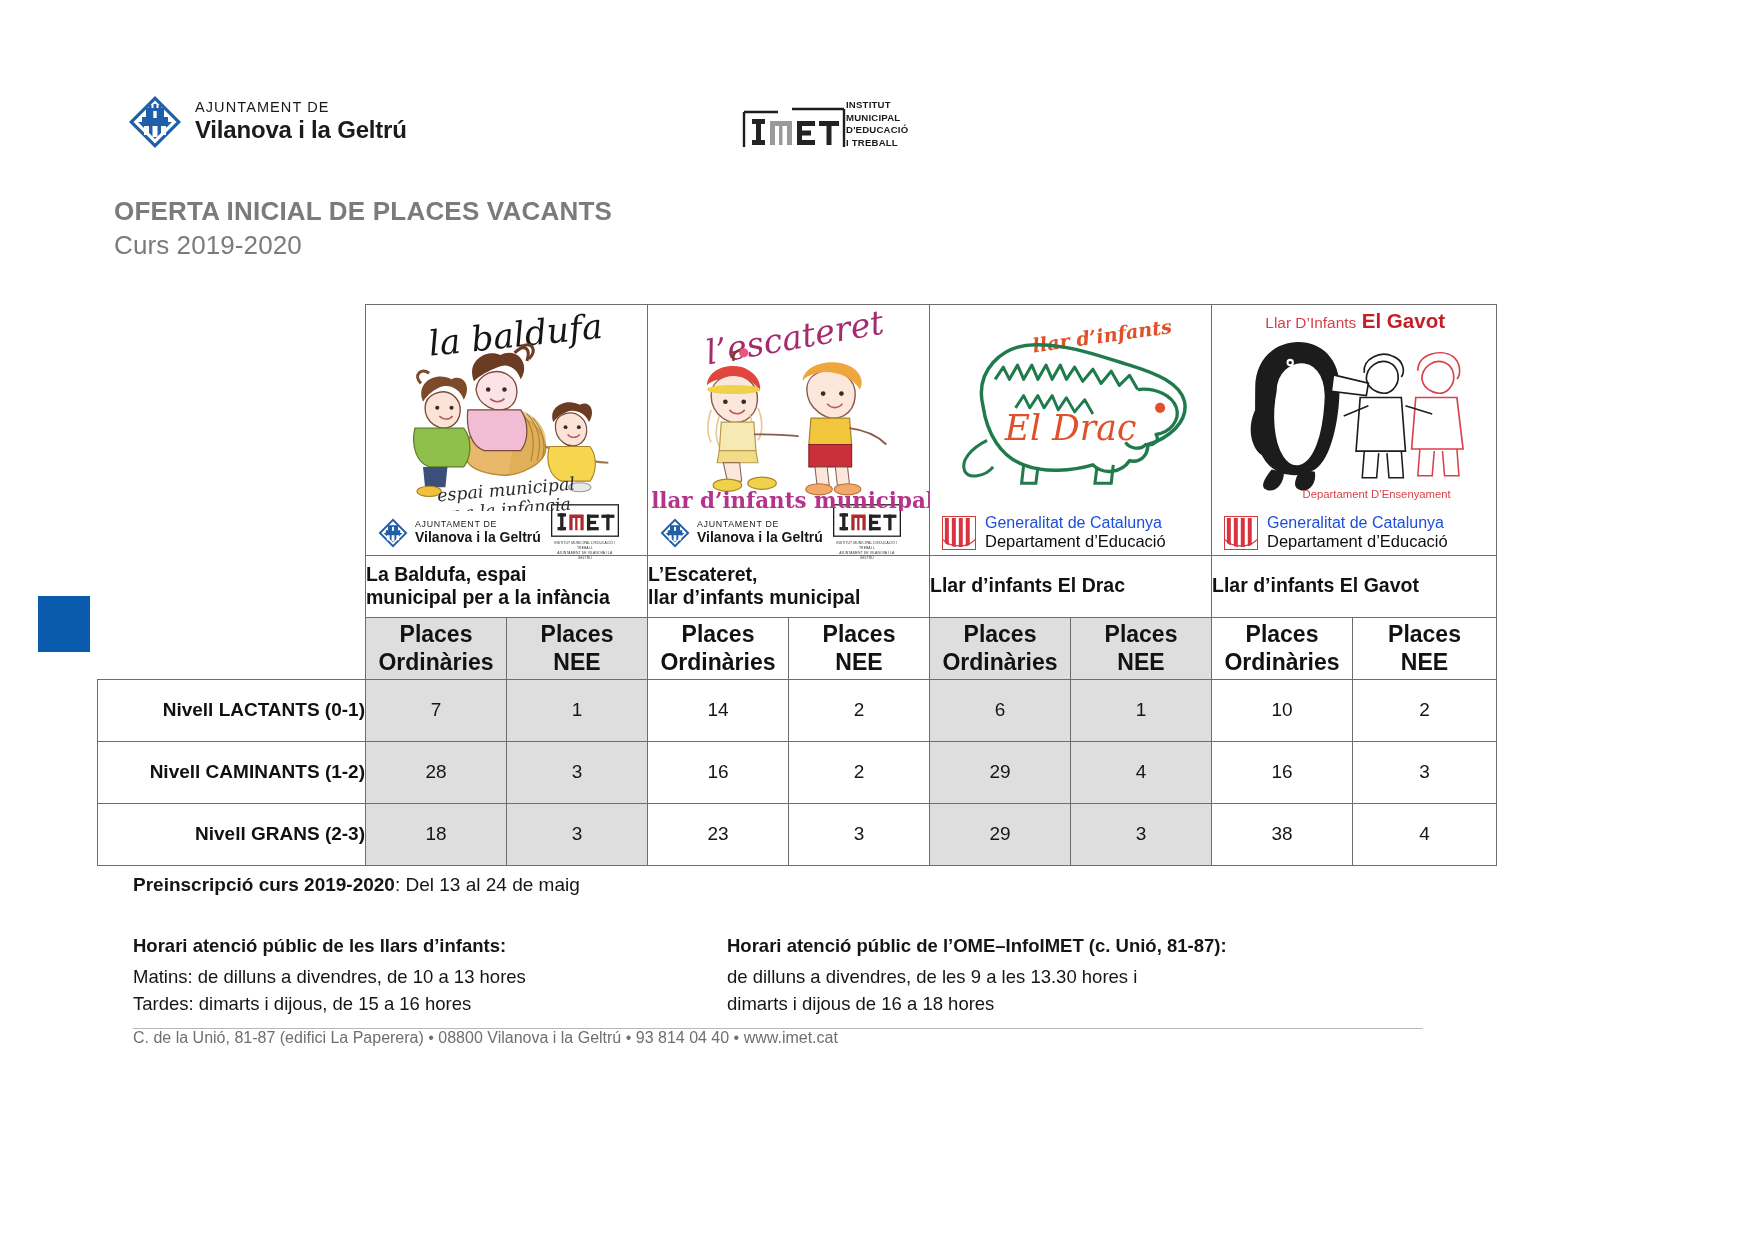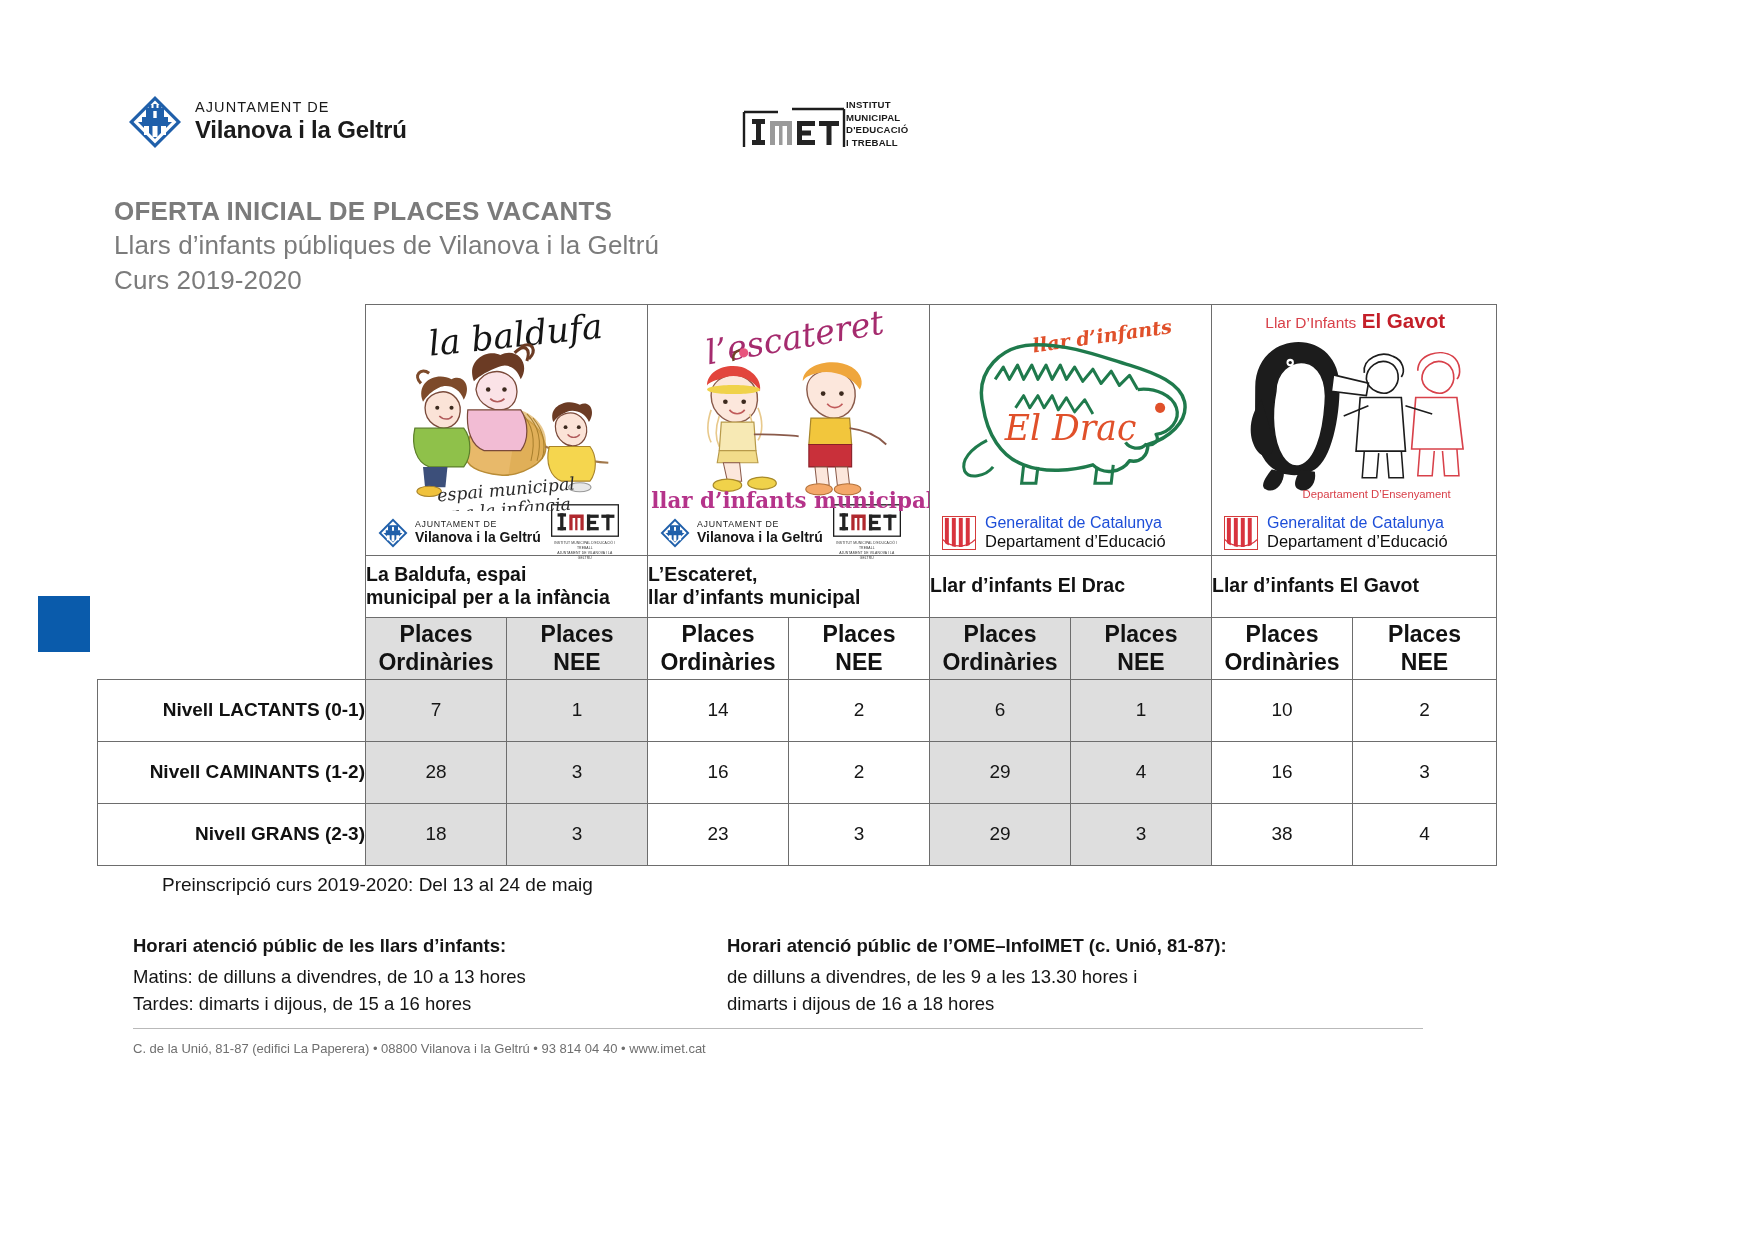--- a/index.html
+++ b/index.html
@@ -105,33 +105,32 @@
   .shade { background: #dedede; }
 
   
   .bottom {
     position: absolute;
     left: 133px; top: 872px;
     width: 1400px;
     color: #151515;
   }
   .pre-line { font-size: 19px; line-height: 1.35; margin-bottom: 34px; }
-  .pre-line b { font-weight: normal; margin-left: 29px; }
+  .pre-line b { font-weight: bold; }
   .hor-cols { display: flex; }
   .hor-col { font-size: 18.5px; line-height: 1.46; }
   .hor-col:first-child { width: 594px; }
   .hor-col b { font-weight: bold; display: block; margin-bottom: 4px; }
 
   .footer-line {
     position: absolute;
     left: 133px; top: 1028px;
     width: 1290px;
     border-top: 1px solid #b9b9b9;
-    padding-top: 12px;
-    font-size: 13px;
+    font-size: 16px;
     color: #6f6f6f;
   }
 
   
   .gen-logo { display: flex; align-items: center; gap: 9px; }
   .gen-shield {
     width: 34px; height: 34px; background: #fff;
     border: 1px solid #d53a3a;
     position: relative; overflow: hidden; flex: 0 0 auto;
   }
@@ -206,21 +205,20 @@
       <div>INSTITUT</div>
       <div>MUNICIPAL</div>
       <div>D'EDUCACIÓ</div>
       <div>I TREBALL</div>
     </div>
   </div>
 </div>
 
 <div class="headline">
   <div class="l1">OFERTA INICIAL DE PLACES VACANTS</div>
-  <div class="l2">Llars d’infants públiques de Vilanova i la Geltrú</div>
   <div class="l3">Curs 2019-2020</div>
 </div>
 
 <table class="places">
   <colgroup>
     <col style="width:268px">
     <col style="width:141px">
       <col style="width:141px">
     <col style="width:141px">
       <col style="width:141px">

